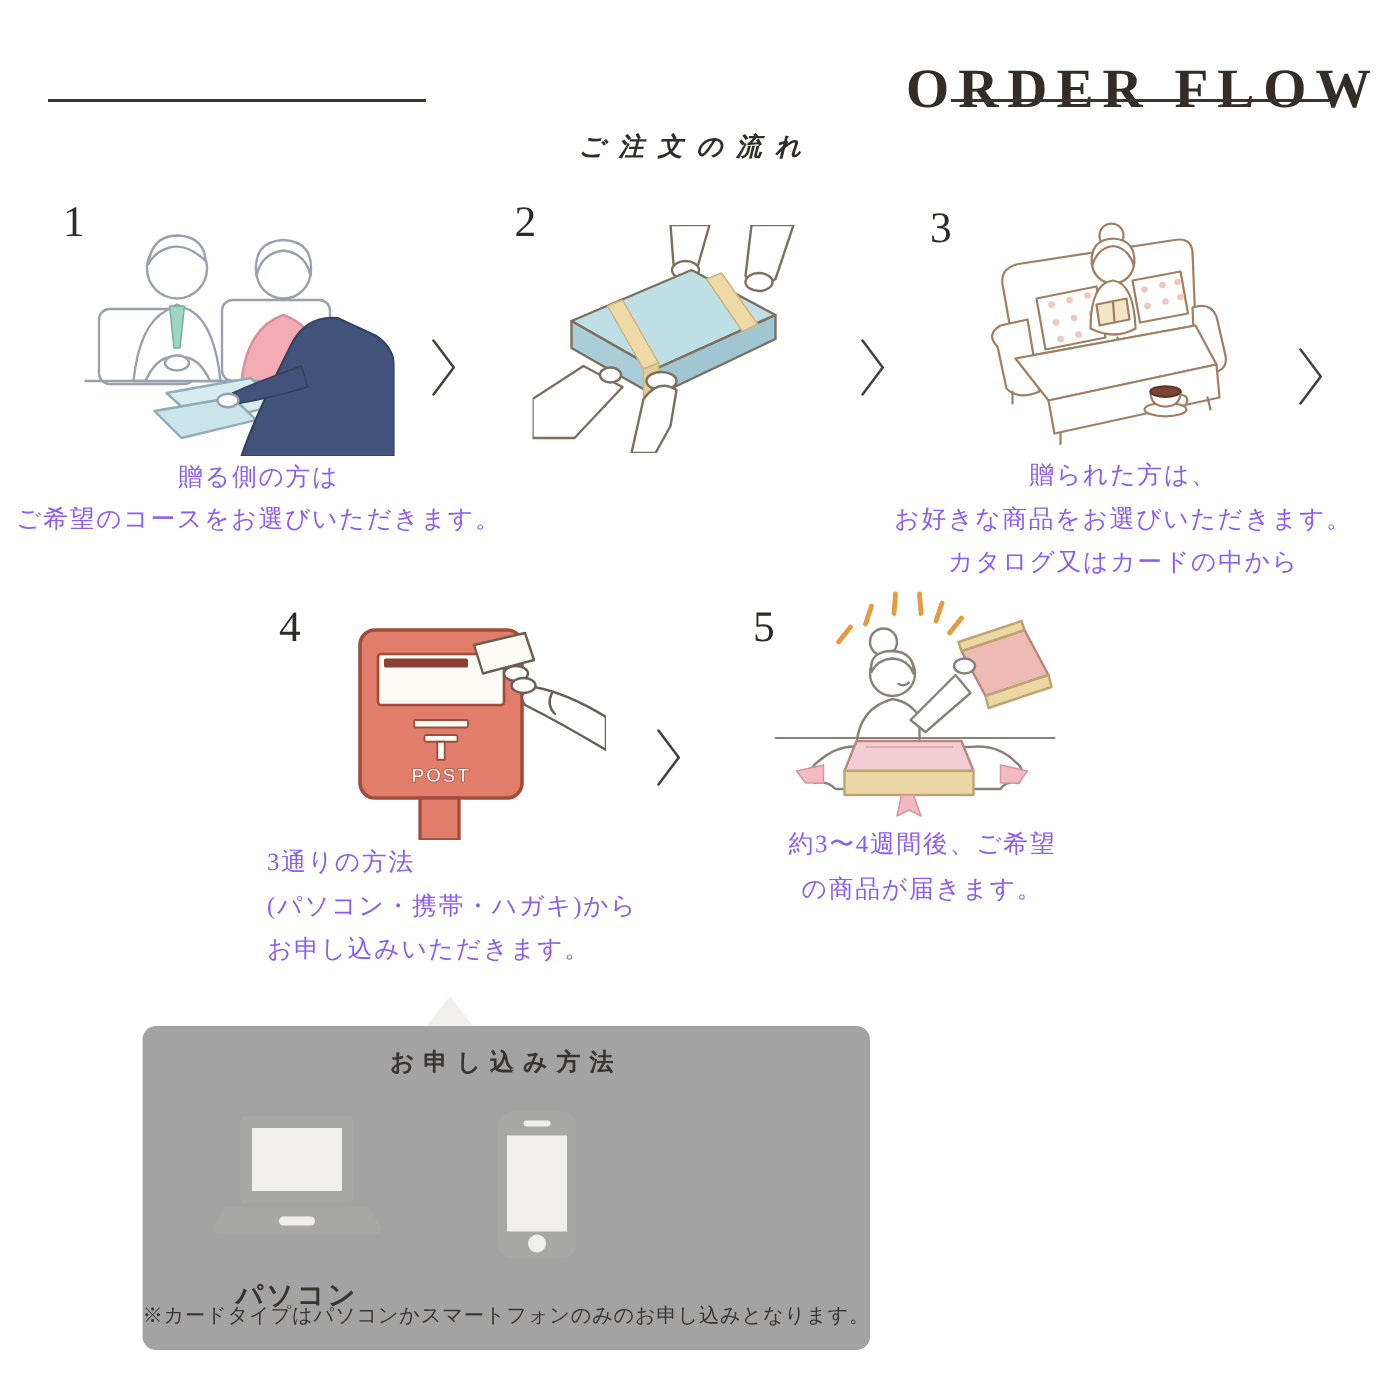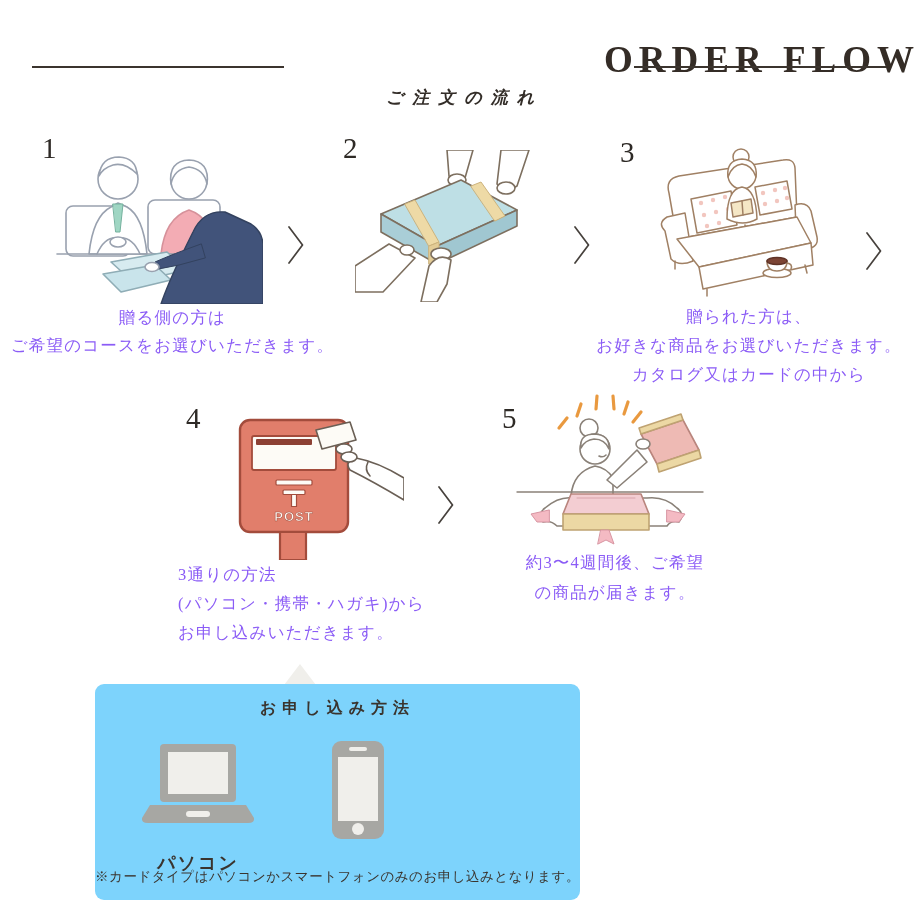--- a/index.html
+++ b/index.html
@@ -22,21 +22,21 @@
   .caption{position:absolute;font-size:16.5px;line-height:28px;letter-spacing:1.2px;color:#8b5cf6;}
   .caption span{display:block;}
   .tc{text-align:center;}
   .tl{text-align:left;}
 
   .chev{position:absolute;width:16px;height:38px;}
   .chev svg{display:block;width:100%;height:100%;}
 
   
   .apply-box{position:absolute;left:95px;top:684px;width:485px;height:216px;
-             background:#7dd3fc;border-radius:9px;}
+             background:#a3a3a3;border-radius:9px;}
   .pointer{position:absolute;left:284px;top:664px;width:0;height:0;
            border-left:16px solid transparent;border-right:16px solid transparent;
            border-bottom:21px solid #f0efeb;}
   .box-title{position:absolute;left:0;top:14px;width:100%;text-align:center;
              font-size:16px;font-weight:bold;letter-spacing:6px;color:#3a342e;}
   .method{position:absolute;top:48px;text-align:center;}
   .method .micon{display:flex;justify-content:center;align-items:flex-end;height:108px;}
   .method .mlabel{margin-top:11px;font-size:18px;font-weight:bold;letter-spacing:2px;color:#3a342e;}
   .m1{left:28px;width:150px;}
   .m2{left:208px;width:110px;}

